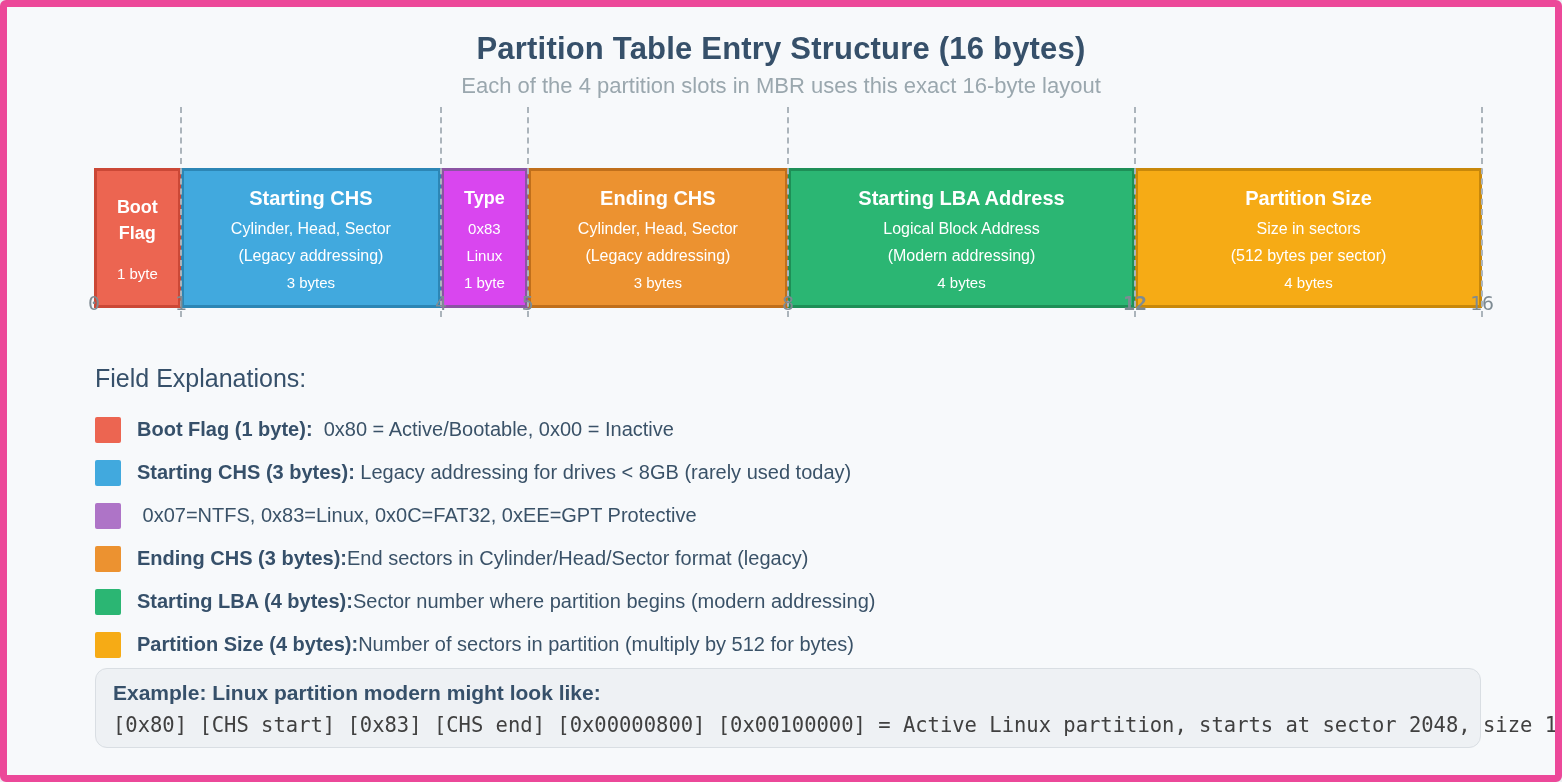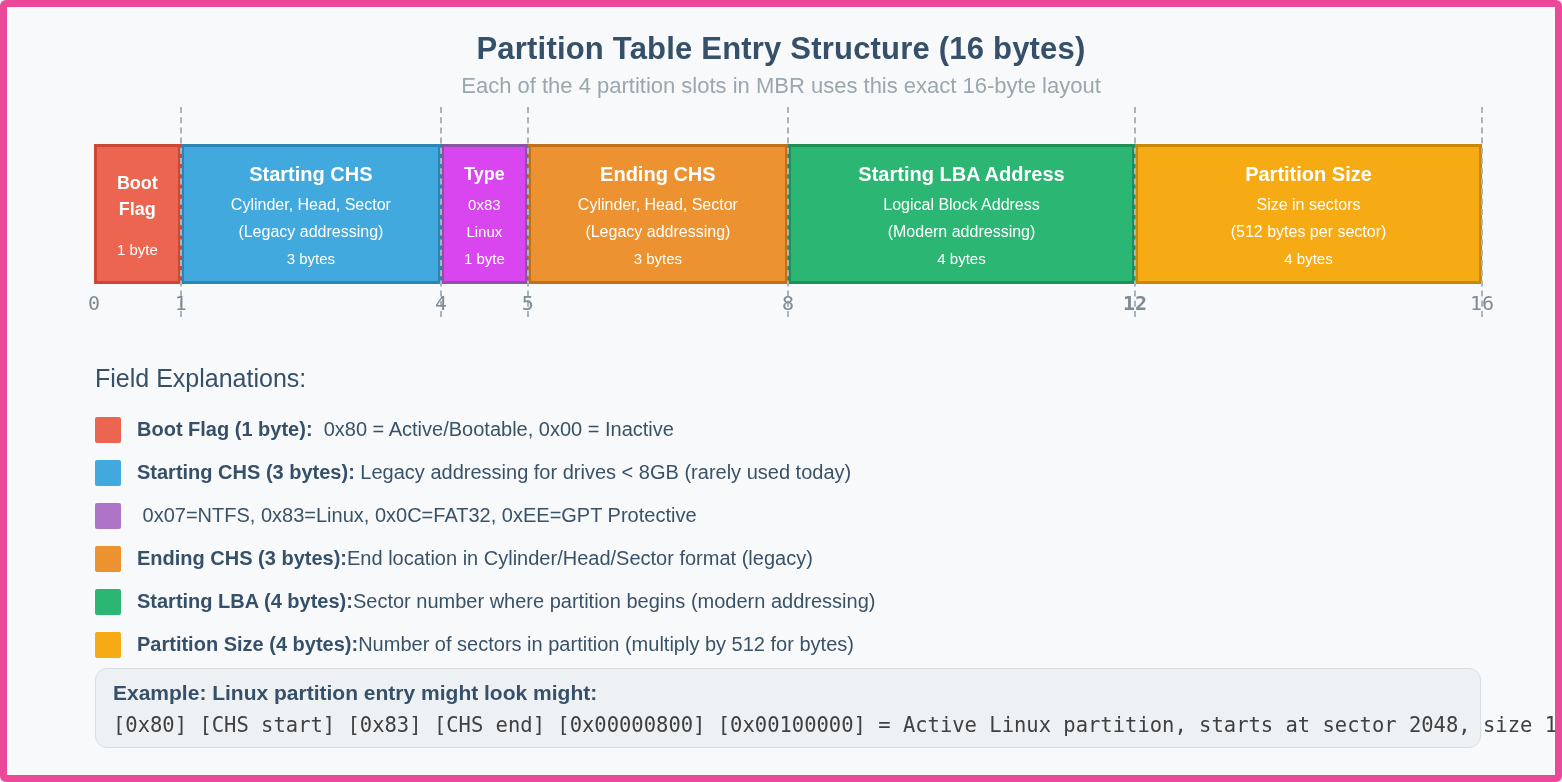--- a/index.html
+++ b/index.html
@@ -22,21 +22,21 @@
     position:absolute; top:0; height:210px; width:0;
     border-left:2px dashed #ABB4BB; z-index:2; margin-left:-1px;
   }
   .byte-bar{
     position:absolute; left:0; top:37px; width:100%; height:140px;
     display:flex; z-index:1;
   }
   .seg{
     box-sizing:border-box; border:3px solid; height:100%;
     display:flex; flex-direction:column; justify-content:space-evenly; align-items:center;
-    padding:5px 19px; color:#ffffff; text-align:center; overflow:hidden;
+    padding:5px 19px; color:#ffffff; text-align:center; overflow:hidden;margin-top:24px;
   }
   .seg-titlegroup{ line-height:26px; }
   .seg-title{ font-size:20px; font-weight:bold; }
   .seg--narrow .seg-title{ font-size:18px; }
   .seg-sub{ font-size:16px; line-height:18px; }
   .seg--narrow .seg-sub{ font-size:15px; }
   .seg-bytes{ font-size:15px; }
   .offset-label{
     position:absolute; top:184px; transform:translateX(-50%); z-index:3;
     font-family:"DejaVu Sans Mono", monospace; font-size:20px; color:#7E8B93;
@@ -148,31 +148,31 @@
         <span class="legend-label">Starting CHS (3 bytes):</span>
         <span class="legend-desc"> Legacy addressing for drives &lt; 8GB (rarely used today)</span>
       </div>
       <div class="legend-item">
         <span class="legend-swatch" style="background: rgb(174, 116, 199);"></span>
         <span class="legend-desc"> 0x07=NTFS, 0x83=Linux, 0x0C=FAT32, 0xEE=GPT Protective</span>
       </div>
       <div class="legend-item">
         <span class="legend-swatch" style="background: rgb(236, 146, 48);"></span>
         <span class="legend-label">Ending CHS (3 bytes):</span>
-        <span class="legend-desc">End location in Cylinder/Head/Sector format (legacy)</span>
+        <span class="legend-desc">End sectors in Cylinder/Head/Sector format (legacy)</span>
       </div>
       <div class="legend-item">
         <span class="legend-swatch" style="background: rgb(43, 182, 115);"></span>
         <span class="legend-label">Starting LBA (4 bytes):</span>
         <span class="legend-desc">Sector number where partition begins (modern addressing)</span>
       </div>
       <div class="legend-item">
         <span class="legend-swatch" style="background: rgb(246, 171, 21);"></span>
         <span class="legend-label">Partition Size (4 bytes):</span>
         <span class="legend-desc">Number of sectors in partition (multiply by 512 for bytes)</span>
       </div>
     </div>
 
   <div class="example-box">
-    <div class="example-heading">Example: Linux partition entry might look might:</div>
+    <div class="example-heading">Example: Linux partition modern might look like:</div>
     <div class="example-code">[0x80] [CHS start] [0x83] [CHS end] [0x00000800] [0x00100000] = Active Linux partition, starts at sector 2048, size 1</div>
   </div>
 </div>
 
 </body></html>

